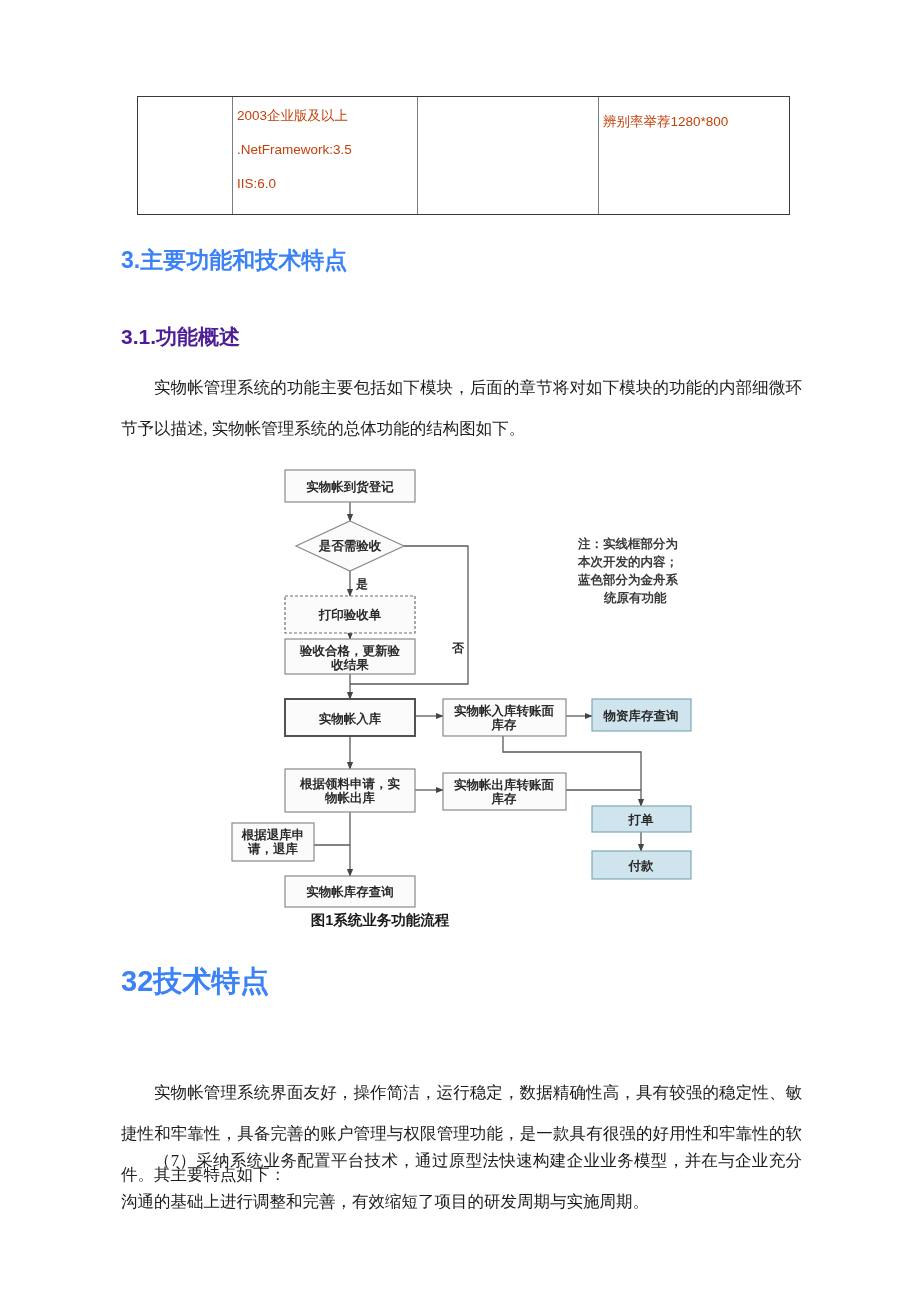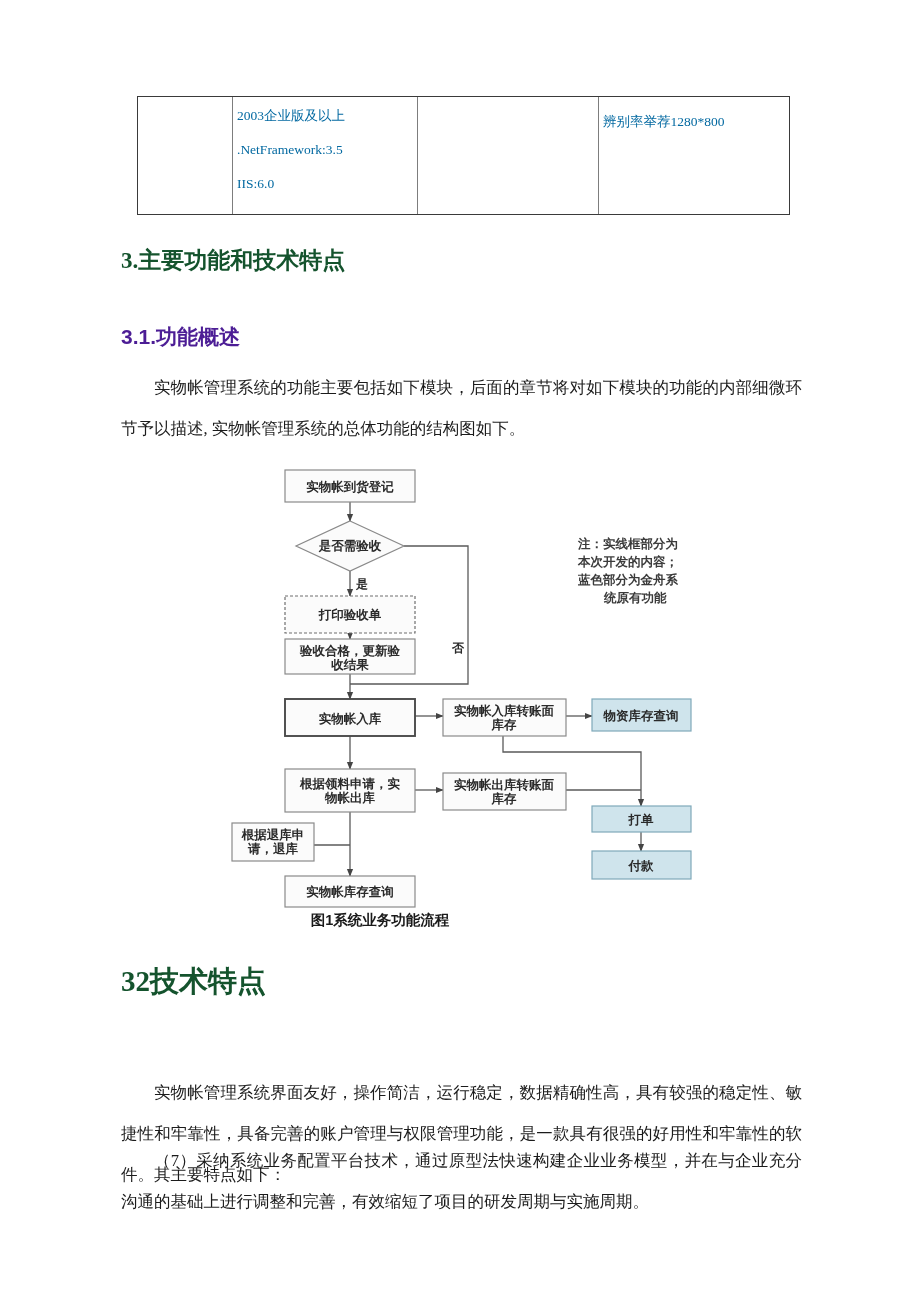--- a/index.html
+++ b/index.html
@@ -24,41 +24,41 @@
     width: 653px;
     height: 119px;
     border: 1px solid #3a3a3a;
     box-sizing: border-box;
     display: flex;
   }
   .spec-cell {
     box-sizing: border-box;
     border-right: 1px solid #7d7d7d;
     padding: 12px 6px 0 4px;
-    font-family: Liberation Serif, serif;
+    font-family: Liberation Sans, sans-serif;
     font-size: 13.5px;
     line-height: 1.05;
-    color: #0369a1;
+    color: #c2410c;
   }
   .spec-cell:last-child { border-right: none; }
   .c1 { width: 95px; }
   .c2 { width: 185px; }
   .c3 { width: 181px; }
   .c4 { width: 190px; padding-top: 18px; }
   .spec-line { margin: 0 0 20px 0; white-space: nowrap; }
 
   
   .h1 {
     position: absolute;
     left: 121px;
-    font-family: Liberation Serif, serif;
+    font-family: Liberation Sans, sans-serif;
     font-weight: bold;
     font-size: 23px;
     letter-spacing: 0px;
-    color: #14532d;
+    color: #3b82f6;
     white-space: nowrap;
   }
   .h2 {
     position: absolute;
     left: 121px;
     font-family: "Liberation Sans", "DejaVu Sans", sans-serif;
     font-weight: bold;
     font-size: 21px;
     color: #4c1d95;
     white-space: nowrap;

